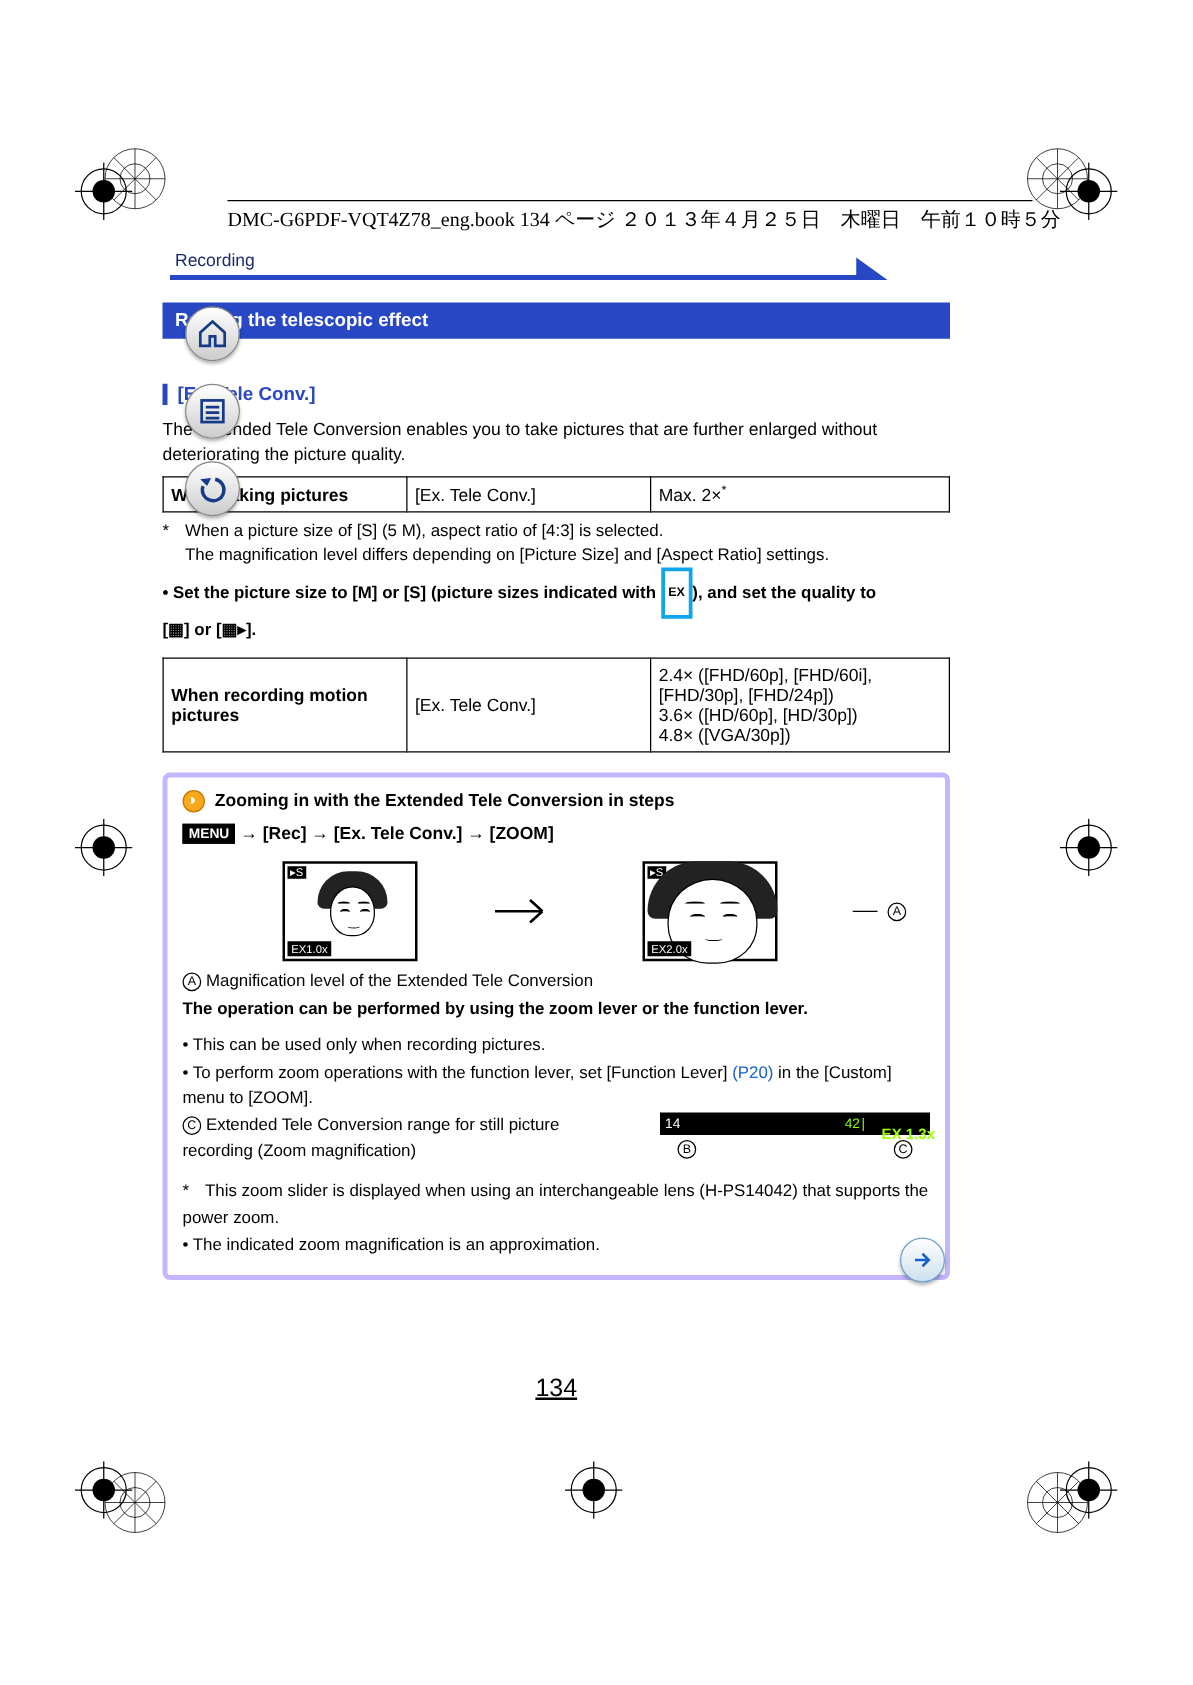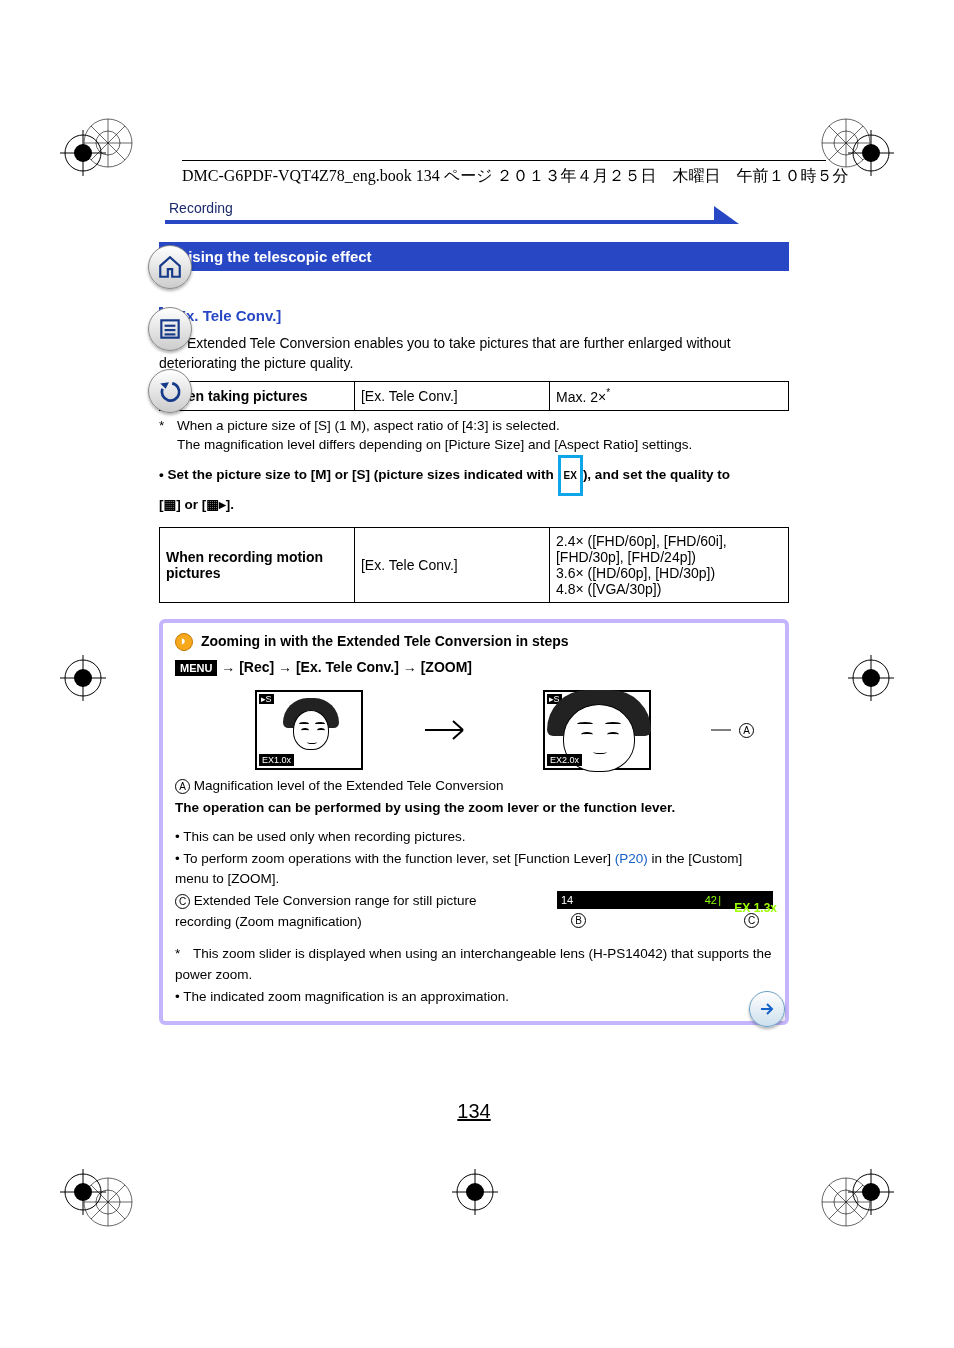--- a/index.html
+++ b/index.html
@@ -19,21 +19,21 @@
     font-size: 16px;
     font-family: "MS Mincho", serif;
   }
   .header-rule {
     position: absolute;
     left: 182px; right: 128px; top: 160px;
     border-top: 1px solid #000;
   }
   .page {
     position: absolute;
-    left: 149px; top: 140px;
+    left: 120px; top: 140px;
     width: 650px;
     height: 955px;
     padding: 60px 10px 10px 10px;
   }
   .sidebar-icons {
     position: absolute;
     left: 148px; top: 245px;
     display: flex; flex-direction: column; gap: 18px;
     z-index: 5;
   }
@@ -307,21 +307,21 @@
       <th style="width:31%">When taking pictures</th>
       <td style="width:31%">[Ex. Tele Conv.]</td>
       <td>
         <span>Max. 2×</span><span class="sup">*</span>
       </td>
     </tr>
   </tbody>
     </table>
 
   <div class="footnotes">
-    <div><span class="star">*</span><span>When a picture size of [S] (1 M), aspect ratio of [4:3] is selected.</span></div>
+    <div><span class="star">*</span><span>When a picture size of [S] (5 M), aspect ratio of [4:3] is selected.</span></div>
     <div style="padding-left:18px;"><span>The magnification level differs depending on [Picture Size] and [Aspect Ratio] settings.</span></div>
     <div class="bold-note">
       <span>• Set the picture size to [M] or [S] (picture sizes indicated with </span><span class="icon-inline">EX</span><span>), and set the quality to </span>
     </div>
     <div class="bold-note">[▦] or [▦▸].</div>
   </div>
 
   <table class="t1" style="margin-top:12px">
     <tbody>
         <tr>

